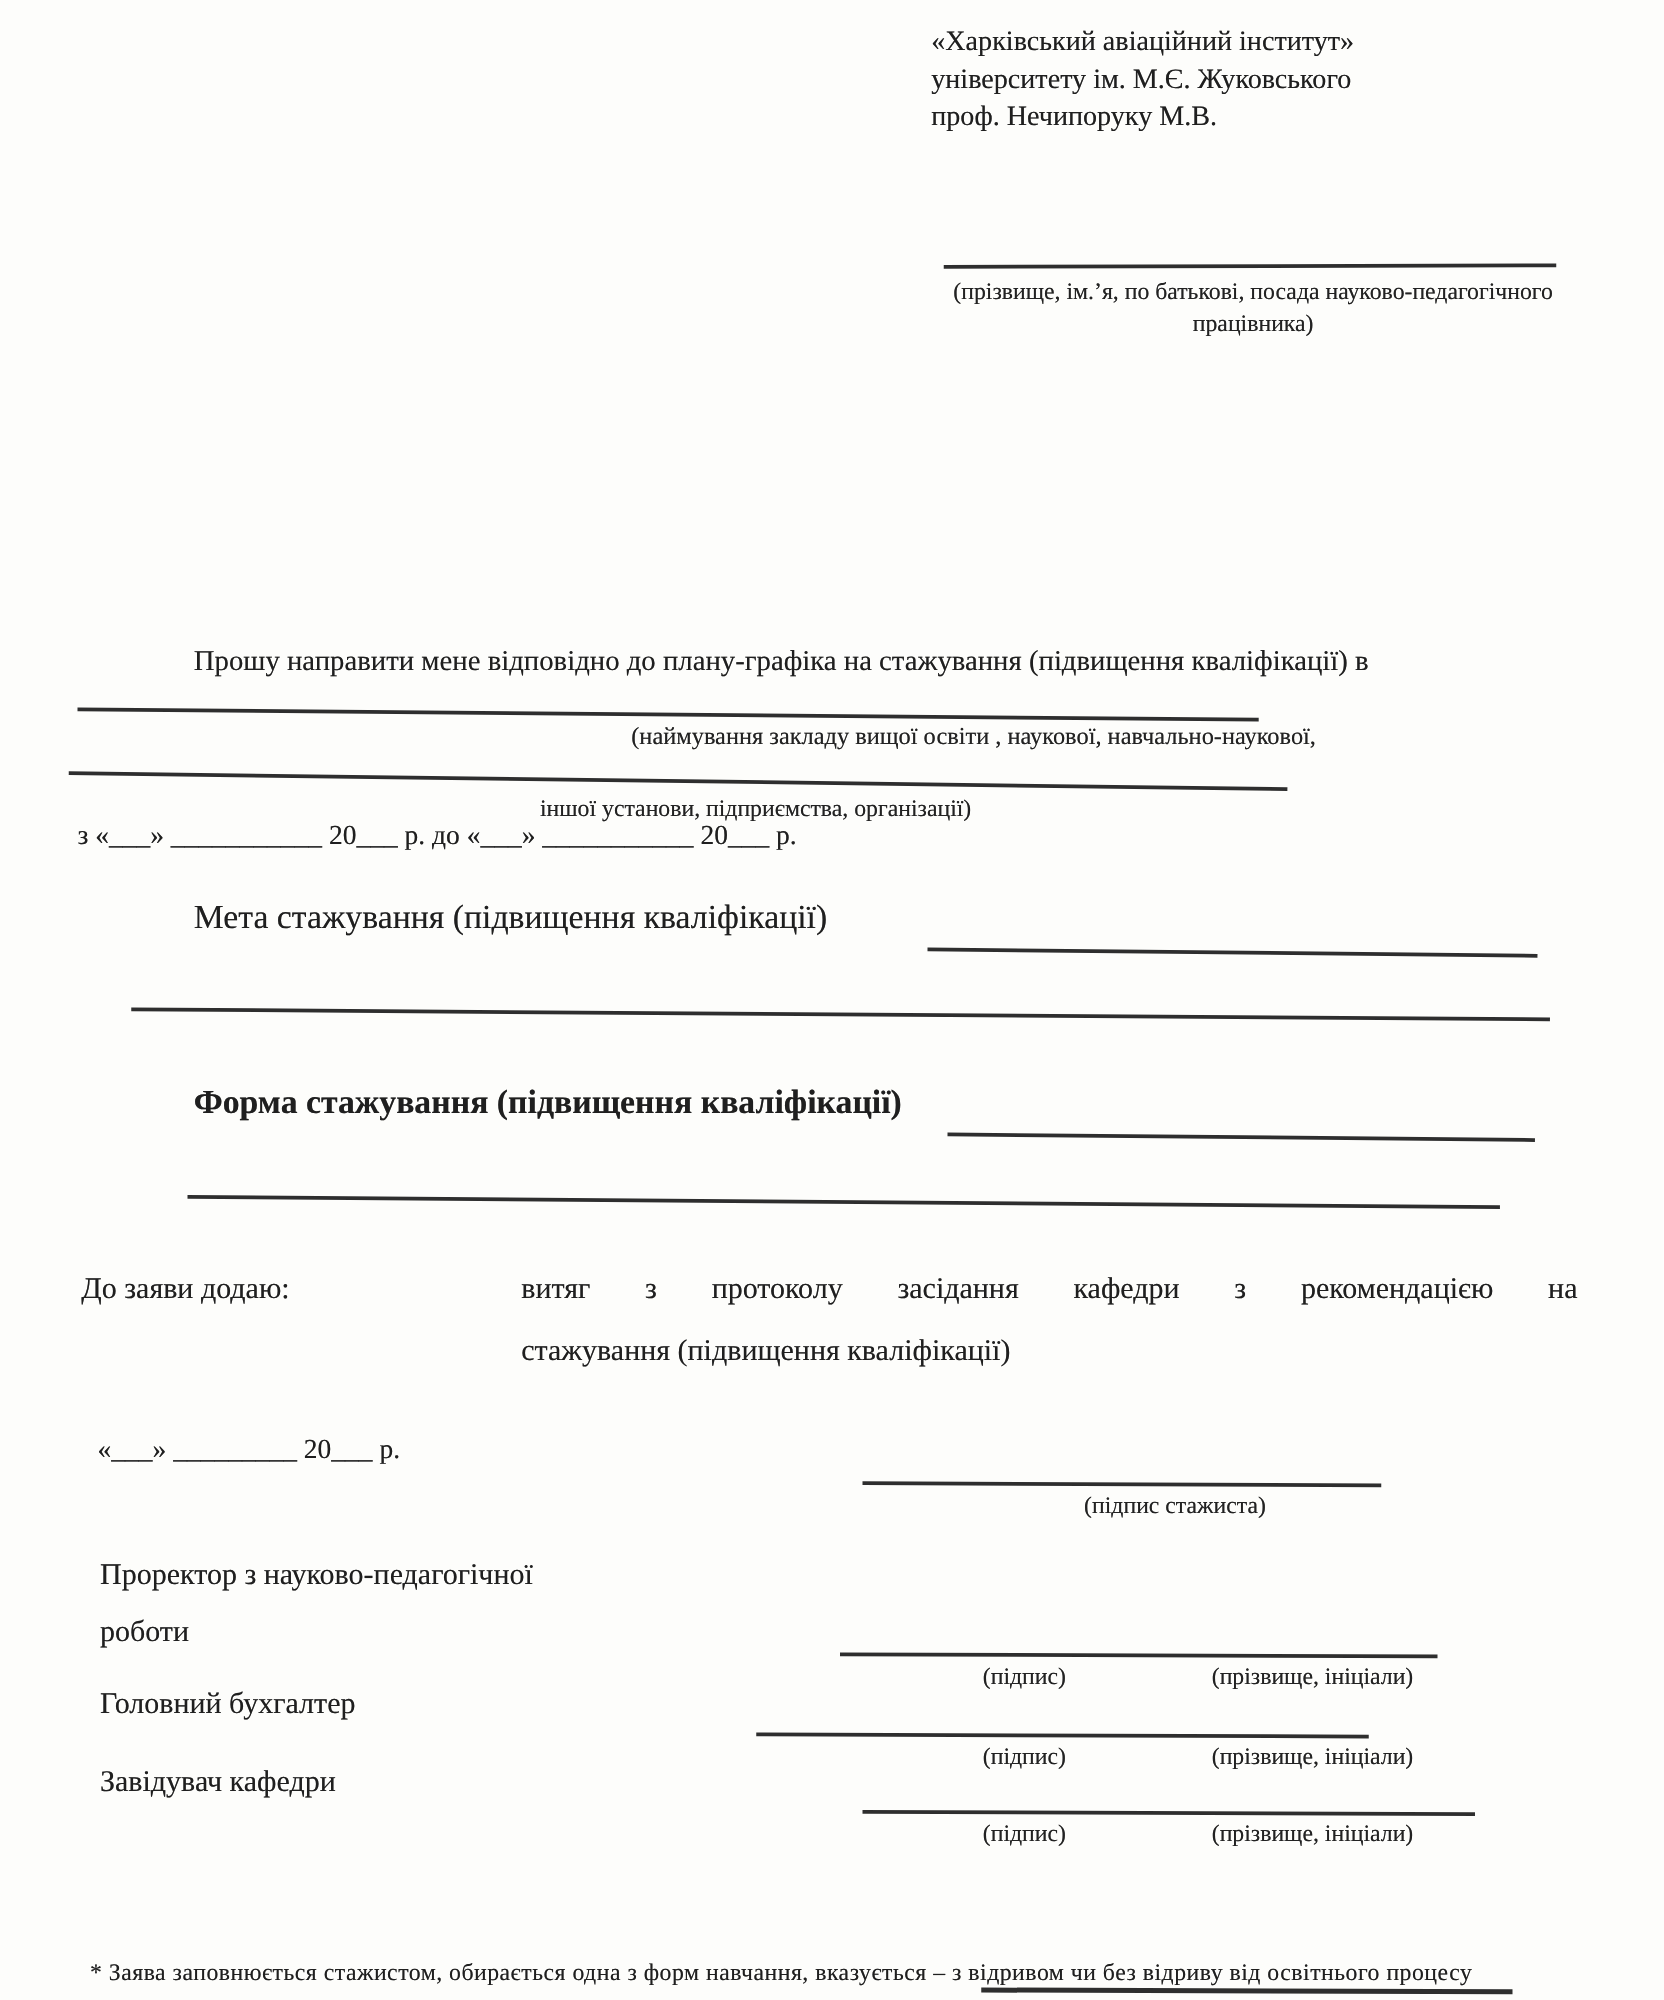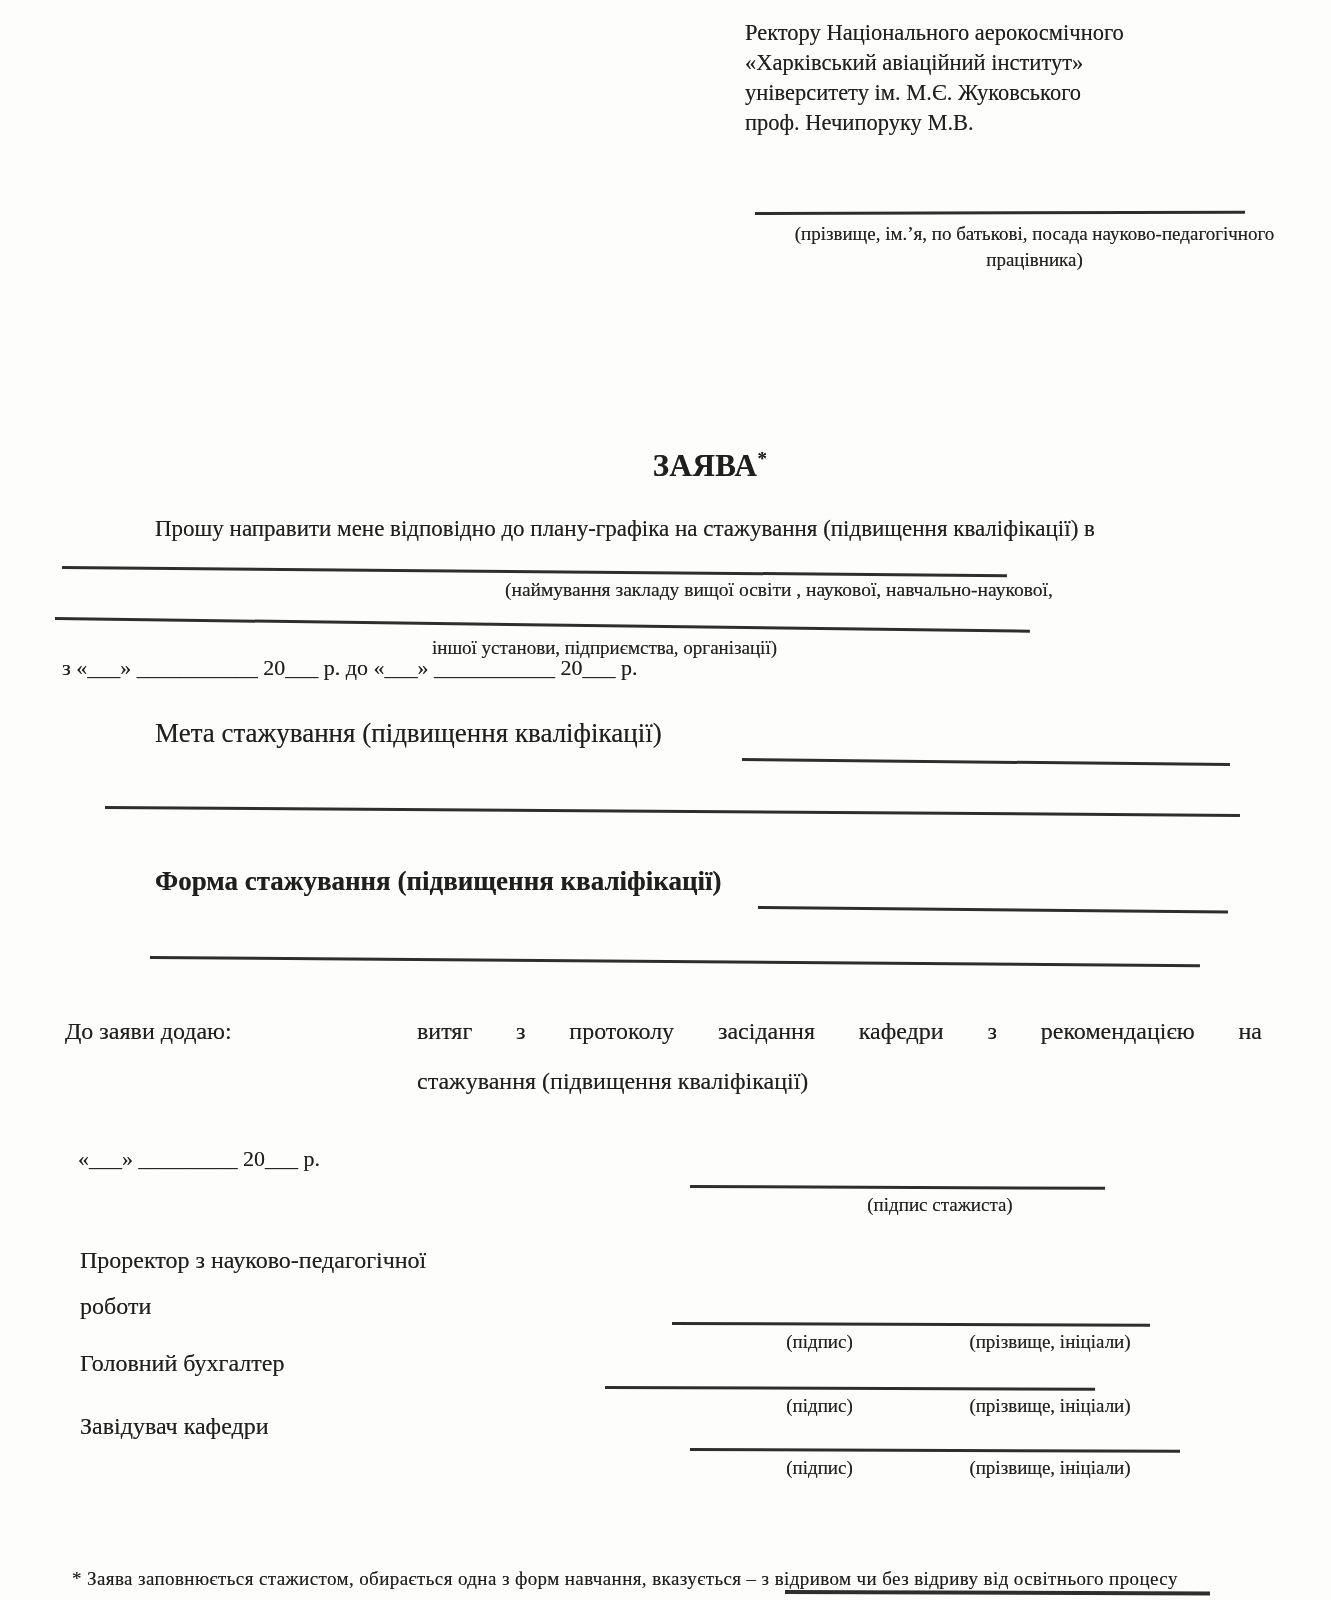--- a/index.html
+++ b/index.html
@@ -25,35 +25,31 @@
   .mid-label{font-size:24px;}
   .attach-just{text-align:justify;text-align-last:justify;}
   .footnote{font-size:19px;letter-spacing:.4px;}
 </style>
 </head>
 <body>
 
 <div class="page">
 
   <div class="abs recipient" style="left:745px;top:18px;width:480px;">
-    <div>Ректору Національного аерокосмічного</div>
     <div>«Харківський авіаційний інститут»</div>
     <div>університету ім. М.Є. Жуковського</div>
     <div>проф. Нечипоруку М.В.</div>
   </div>
 
   <div class="rl" style="left:755px;top:212px;width:490px;transform:rotate(-0.15deg);"></div>
-  <div class="abs cap center" style="left:752px;top:221px;width:565px;line-height:1.35;">
+  <div class="abs cap center" style="left:720px;top:221px;width:565px;line-height:1.35;">
     <div>(прізвище, ім.’я, по батькові, посада науково-педагогічного</div>
     <div>працівника)</div>
   </div>
 
-  <div class="abs title center" style="left:560px;top:448px;width:300px;">
-    <span>ЗАЯВА</span><sup>*</sup>
-  </div>
 
   <div class="abs body-text nowrap" style="left:155px;top:516px;">Прошу направити мене відповідно до плану-графіка на стажування (підвищення кваліфікації) в</div>
 
   <div class="rl" style="left:62px;top:566px;width:945px;transform:rotate(0.5deg);"></div>
   <div class="abs cap nowrap" style="left:505px;top:579px;font-size:19.5px;">(наймування закладу вищої освіти , наукової, навчально-наукової,</div>
 
   <div class="rl" style="left:55px;top:617px;width:975px;transform:rotate(0.75deg);"></div>
   <div class="abs cap nowrap" style="left:432px;top:637px;">іншої установи, підприємства, організації)</div>
 
   <div class="abs body-text nowrap" style="left:62px;top:655px;font-size:22px;">з «___» ___________ 20___ р. до «___» ___________ 20___ р.</div>

